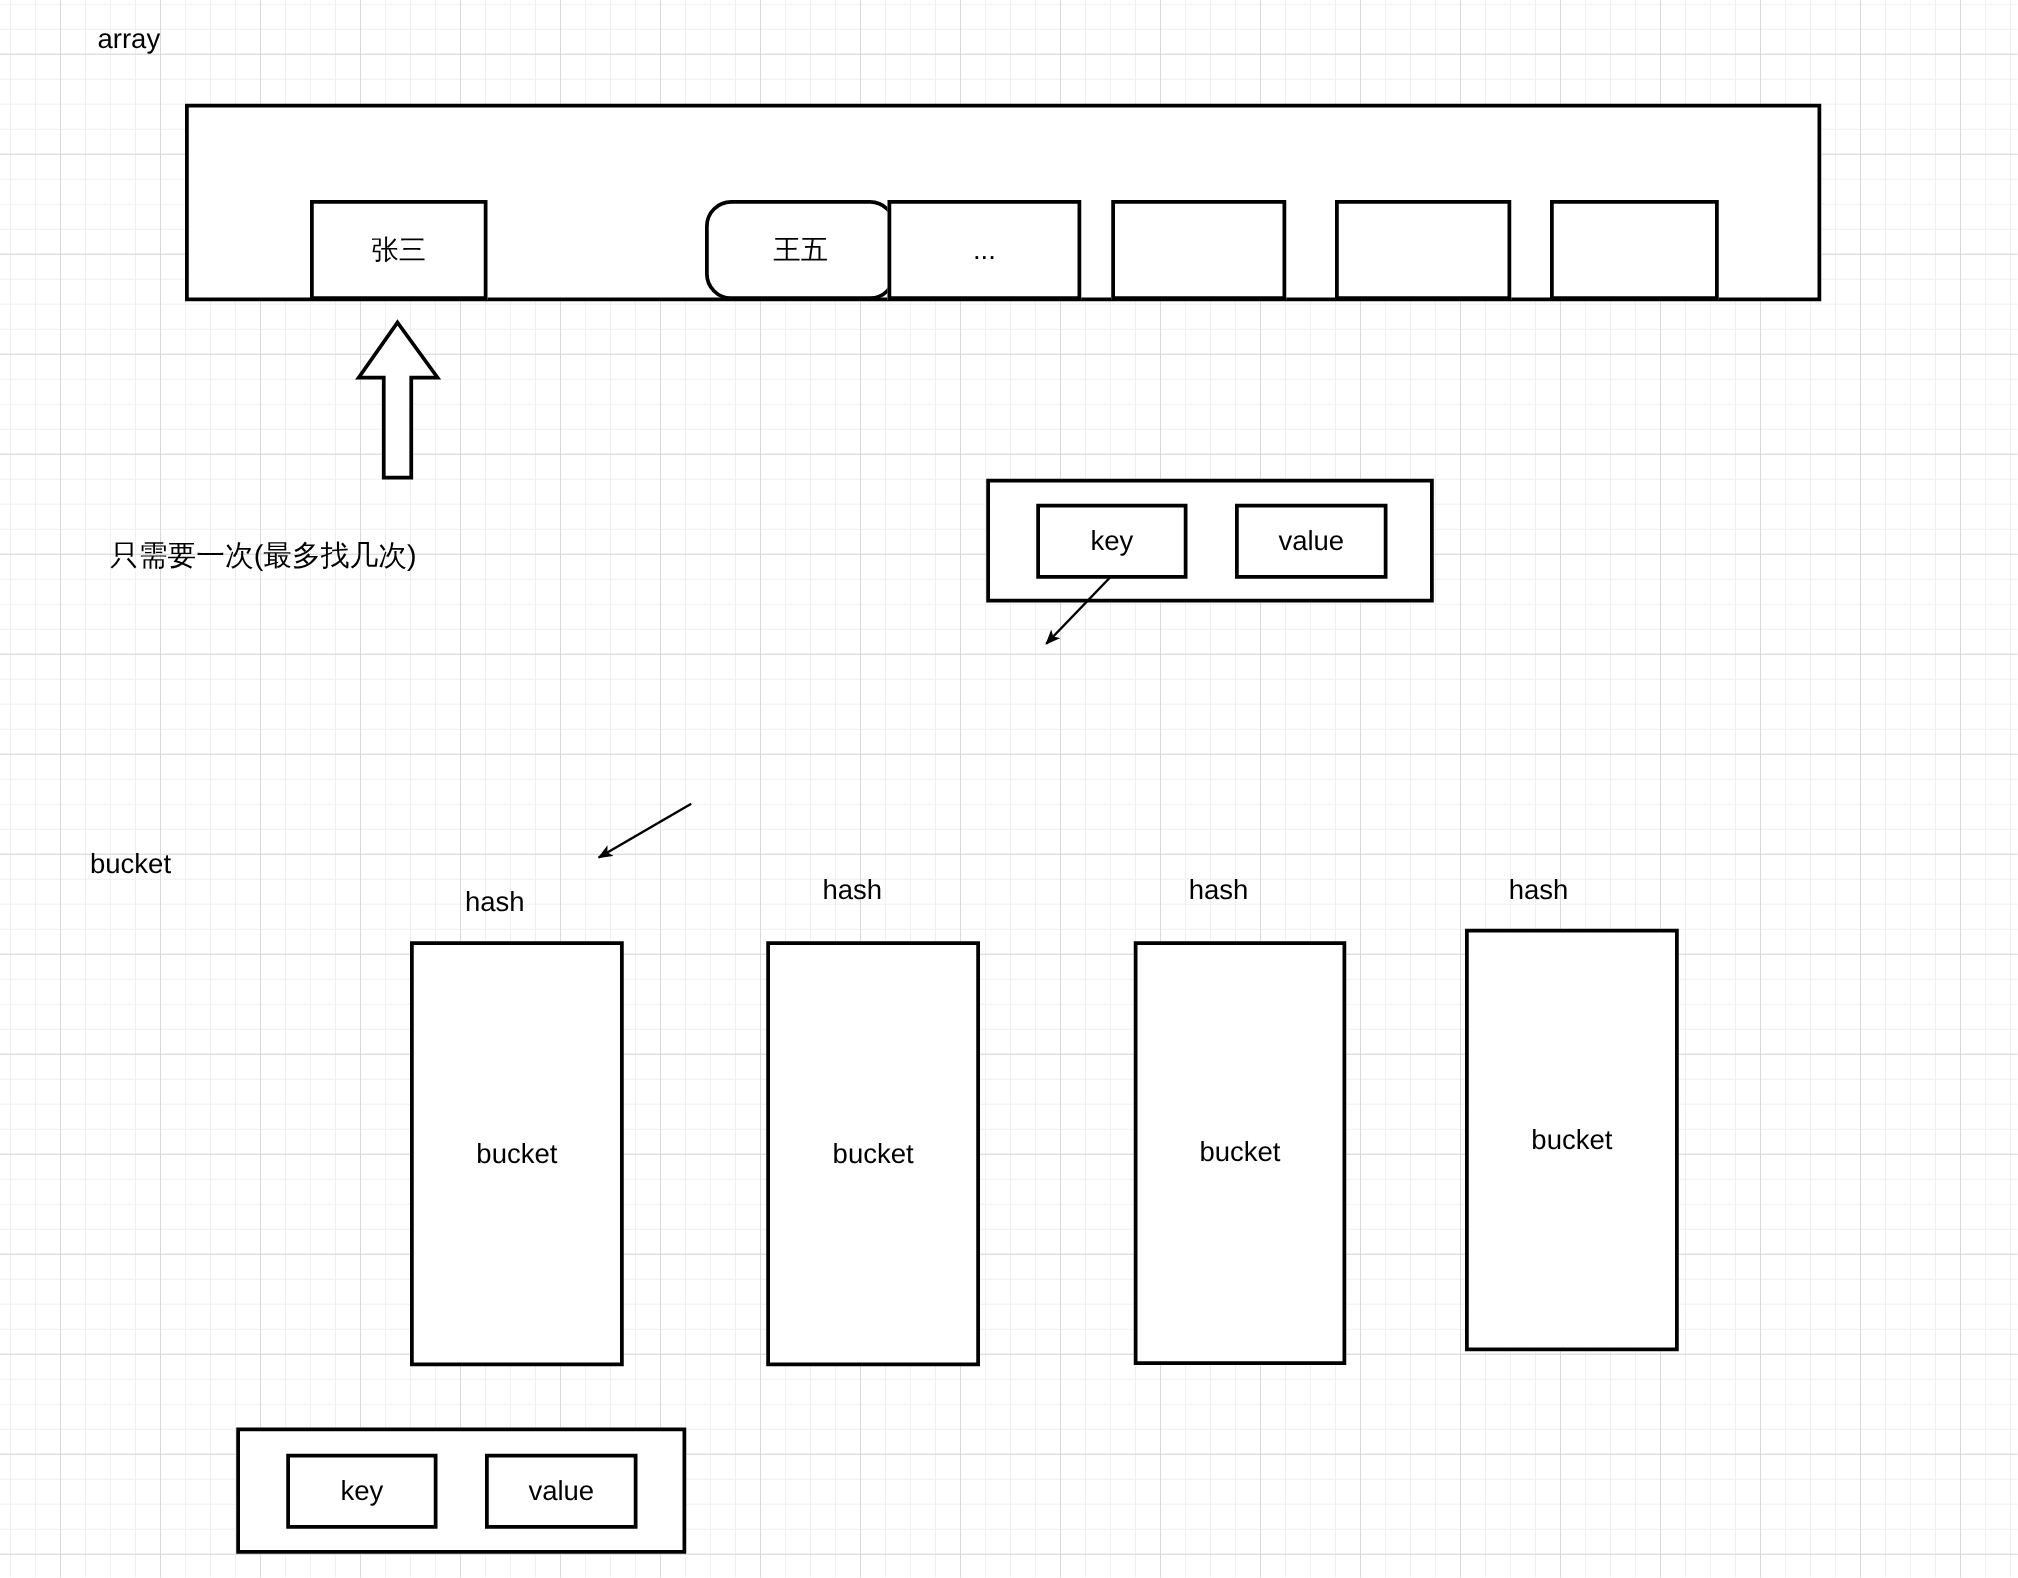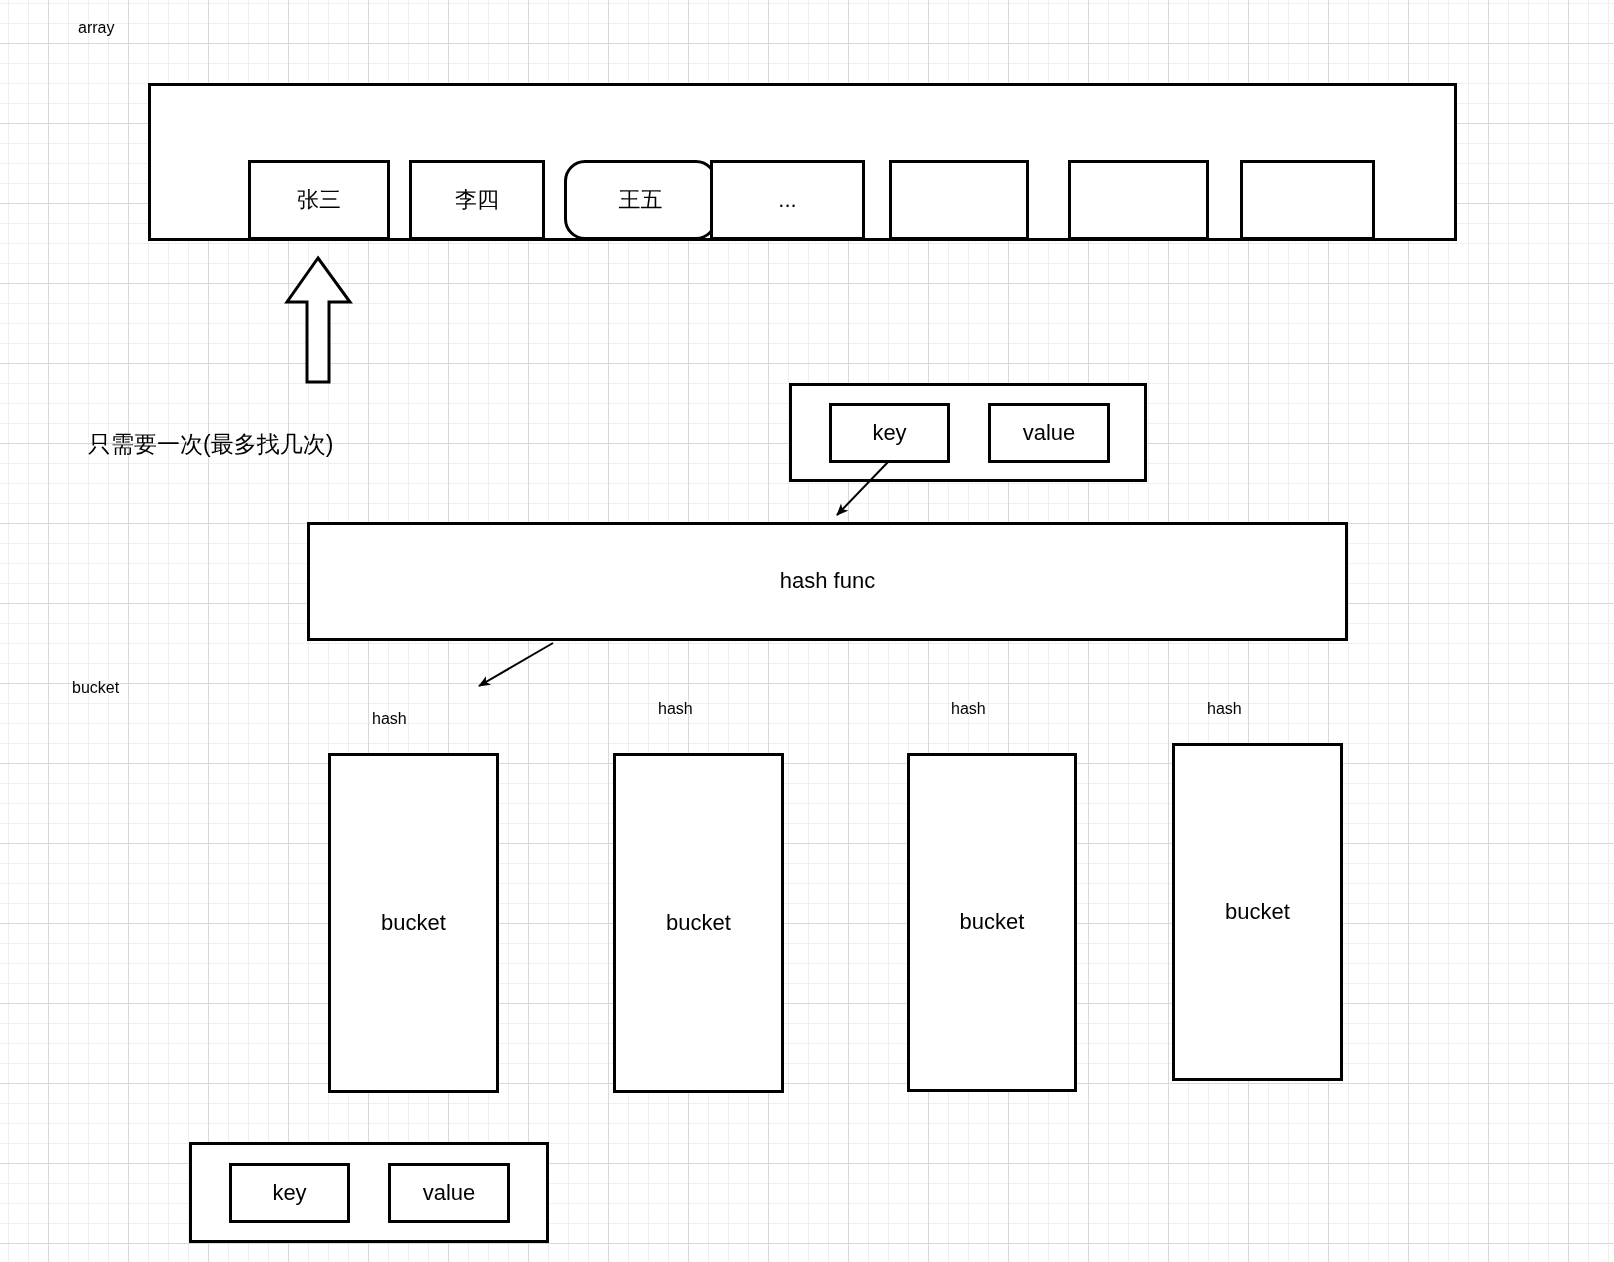--- a/index.html
+++ b/index.html
@@ -26,21 +26,21 @@
     background:#ffffff;
     display:flex;
     align-items:center;
     justify-content:center;
     font-size:22px;
     line-height:1.2;
     white-space:nowrap;
   }
   .lbl{
     position:absolute;
-    font-size:16px;
+    font-size:22px;
     line-height:1.2;
     white-space:nowrap;
   }
   .lbl.centered{text-align:left;}
   
   #array-label{left:78px;top:18px;}
   #array-box{left:148px;top:83px;width:1309px;height:158px;}
   .cell{top:123px;height:80px;margin-top:37px;}
   #cell-0{left:248px;width:142px;}
   #cell-1{left:409px;width:136px;}
@@ -79,34 +79,32 @@
   }
 </style>
 </head>
 <body>
 
 <div id="canvas">
 
   <div class="lbl" id="array-label">array</div>
   <div class="box" id="array-box"></div>
   <div class="box cell" id="cell-0">张三</div>
-  <div class="box cell" id="cell-1">李四</div>
   <div class="box cell" id="cell-2">王五</div>
   <div class="box cell" id="cell-3">...</div>
   <div class="box cell" id="cell-4"></div>
   <div class="box cell" id="cell-5"></div>
   <div class="box cell" id="cell-6"></div>
 
   <div class="lbl" id="note-label">只需要一次(最多找几次)</div>
 
   <div class="box" id="kv-top"></div>
   <div class="box" id="kv-top-key">key</div>
   <div class="box" id="kv-top-value">value</div>
 
-  <div class="box" id="hash-func">hash func</div>
 
   <div class="lbl" id="bucket-side-label">bucket</div>
 
   <div class="lbl centered hash-lbl" id="hash-0">hash</div>
   <div class="lbl centered hash-lbl" id="hash-1">hash</div>
   <div class="lbl centered hash-lbl" id="hash-2">hash</div>
   <div class="lbl centered hash-lbl" id="hash-3">hash</div>
 
   <div class="box" id="bucket-0">bucket</div>
   <div class="box" id="bucket-1">bucket</div>

